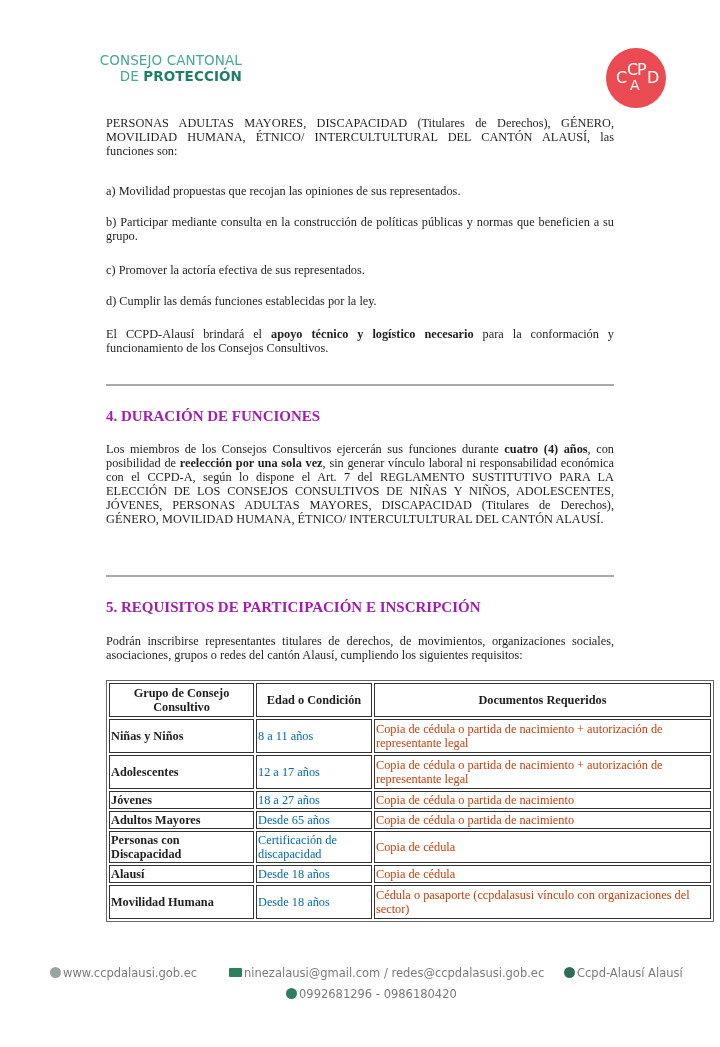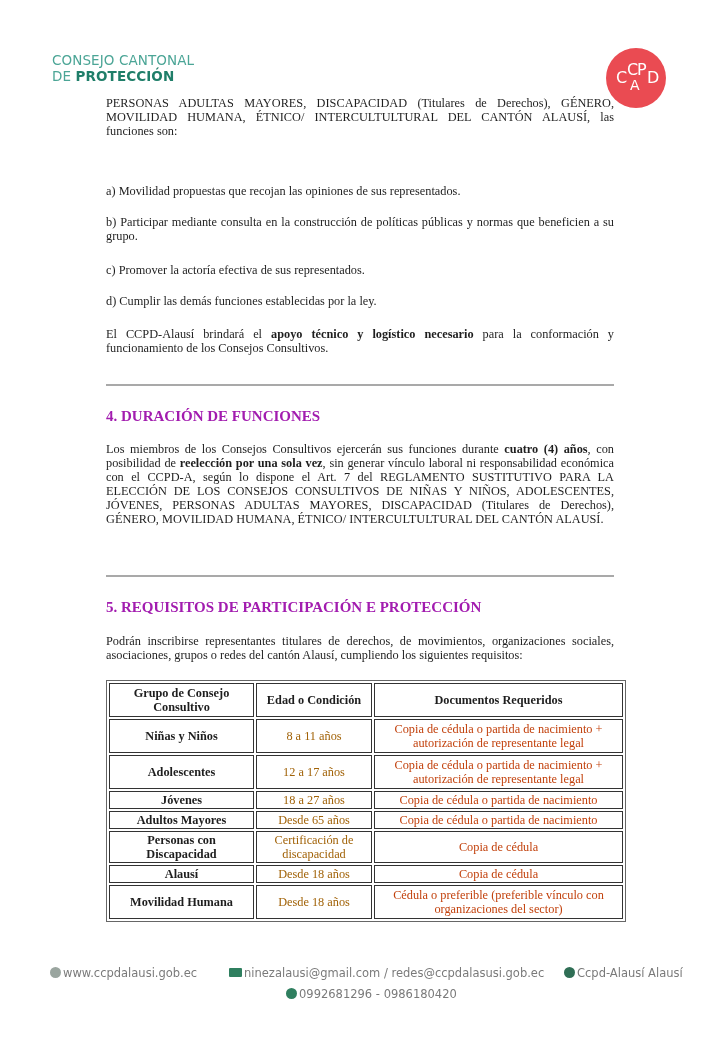--- a/index.html
+++ b/index.html
@@ -1,56 +1,56 @@
 <!DOCTYPE html>
 <html><head>
 <meta charset="utf-8">
 <style>
   html, body { margin:0; padding:0; background:#ffffff; }
   body { width:720px; height:1047px; position:relative; overflow:hidden; font-family:"Liberation Serif", serif; color:#1e1e1e; }
-  .logo-text { position:absolute; left:52px; top:52px; width:190px; text-align:left; font-family:"DejaVu Sans", sans-serif; font-size:13.5px; line-height:16px; color:#4ba596; letter-spacing:0.1px; }
+  .logo-text { position:absolute; left:52px; top:52px; width:190px; text-align:right; font-family:"DejaVu Sans", sans-serif; font-size:13.5px; line-height:16px; color:#4ba596; letter-spacing:0.1px; }
   .logo-text b { color:#1f7e69; font-weight:bold; }
   .logo-circle { position:absolute; left:606px; top:48px; width:60px; height:60px; border-radius:50%; background:#ea4b52; color:#fff; font-family:"DejaVu Sans", sans-serif; }
   .logo-circle .c1 { position:absolute; left:10px; top:20px; font-size:16px; }
   .logo-circle .c2 { position:absolute; left:21px; top:12px; font-size:16px; }
   .logo-circle .c3 { position:absolute; left:31px; top:12px; font-size:16px; }
   .logo-circle .c4 { position:absolute; left:41px; top:20px; font-size:16px; }
   .logo-circle .c5 { position:absolute; left:24px; top:29px; font-size:14px; }
 
   .content { position:absolute; left:106px; width:508px; font-size:12.3px; line-height:14px; }
   .p { margin:0; text-align:justify; }
   .rule { position:absolute; left:106px; width:508px; height:2px; background:#a9a9a9; }
   .h { position:absolute; left:106px; font-size:15px; font-weight:bold; font-family:"Liberation Serif", serif; color:#a21caf; }
 
-  table.req { position:absolute; left:106px; top:680px; width:520px; border-collapse:separate; border-spacing:2px; border:1px solid #666; font-size:12.3px; line-height:14px; }
-  table.req td, table.req th { border:1px solid #333; padding:1px 1px; vertical-align:middle;text-align:center; }
+  table.req { position:absolute; left:106px; top:680px; width:608px; border-collapse:separate; border-spacing:2px; border:1px solid #666; font-size:12.3px; line-height:14px; }
+  table.req td, table.req th { border:1px solid #333; padding:1px 1px; vertical-align:middle; }
   table.req th { font-weight:bold; text-align:center; padding:2px 2px; }
   table.req td.g { font-weight:bold; width:139px; }
-  table.req td.e { width:110px; color:#a16207; }
+  table.req td.e { width:110px; color:#0369a1; }
   table.req td.d { color:#c2410c; }
 
   .footer { position:absolute; left:0; width:720px; font-family:"DejaVu Sans", sans-serif; font-size:11.5px; color:#7a7a7a; }
   .fi { display:inline-block; width:11px; height:11px; border-radius:50%; vertical-align:-1px; margin-right:2px; }
 </style>
 </head>
 <body>
 
 <div class="logo-text">
   <div>CONSEJO CANTONAL</div>
   <div><span>DE </span><b>PROTECCIÓN</b></div>
 </div>
 <div class="logo-circle">
   <span class="c1">C</span>
   <span class="c2">C</span>
   <span class="c3">P</span>
   <span class="c4">D</span>
   <span class="c5">A</span>
 </div>
 
-<div class="content" style="top:96px;">
+<div class="content" style="top:116px;">
   <p class="p">PERSONAS ADULTAS MAYORES, DISCAPACIDAD (Titulares de Derechos), GÉNERO, MOVILIDAD HUMANA, ÉTNICO/ INTERCULTULTURAL DEL CANTÓN ALAUSÍ, las funciones son:</p>
 </div>
 
 <div class="content" style="top:184px;">
     <p class="p">a) Movilidad propuestas que recojan las opiniones de sus representados.</p>
   </div>
 <div class="content" style="top:215px;">
     <p class="p">b) Participar mediante consulta en la construcción de políticas públicas y normas que beneficien a su grupo.</p>
   </div>
 <div class="content" style="top:263px;">
@@ -69,21 +69,21 @@
 <div class="h" style="top:408px;">
   <span>4.</span> <span>DURACIÓN DE FUNCIONES</span>
 </div>
 <div class="content" style="top:442px;">
   <p class="p"><span>Los miembros de los Consejos Consultivos ejercerán sus funciones durante </span><b>cuatro (4) años</b><span>, con posibilidad de </span><b>reelección por una sola vez</b><span>, sin generar vínculo laboral ni responsabilidad económica con el CCPD-A, según lo dispone el Art. 7 del REGLAMENTO SUSTITUTIVO PARA LA ELECCIÓN DE LOS CONSEJOS CONSULTIVOS DE NIÑAS Y NIÑOS, ADOLESCENTES, JÓVENES, PERSONAS ADULTAS MAYORES, DISCAPACIDAD (Titulares de Derechos), GÉNERO, MOVILIDAD HUMANA, ÉTNICO/ INTERCULTULTURAL DEL CANTÓN ALAUSÍ.</span></p>
 </div>
 
 <div class="rule" style="top:575px;"></div>
 
 <div class="h" style="top:599px;">
-  <span>5.</span> <span>REQUISITOS DE PARTICIPACIÓN E PROTECCIÓN</span>
+  <span>5.</span> <span>REQUISITOS DE PARTICIPACIÓN E INSCRIPCIÓN</span>
 </div>
 <div class="content" style="top:634px;">
   <p class="p">Podrán inscribirse representantes titulares de derechos, de movimientos, organizaciones sociales, asociaciones, grupos o redes del cantón Alausí, cumpliendo los siguientes requisitos:</p>
 </div>
 
 <table class="req">
   <thead>
     <tr>
       <th style="width:139px;">Grupo de Consejo Consultivo</th>
       <th style="width:110px;">Edad o Condición</th>
@@ -117,21 +117,21 @@
       <td class="d">Copia de cédula</td>
     </tr>
     <tr>
       <td class="g">Alausí</td>
       <td class="e">Desde 18 años</td>
       <td class="d">Copia de cédula</td>
     </tr>
     <tr style="height:34px;">
       <td class="g">Movilidad Humana</td>
       <td class="e">Desde 18 años</td>
-      <td class="d">Cédula o preferible (preferible vínculo con organizaciones del sector)</td>
+      <td class="d">Cédula o pasaporte (ccpdalasusi vínculo con organizaciones del sector)</td>
     </tr>
   </tbody>
 </table>
 
 <div class="footer" style="top:966px;">
   <span style="position:absolute; left:50px;text-align:right;">
     <span class="fi" style="background:#9aa59f; border-radius:50%;"></span><span>www.ccpdalausi.gob.ec</span>
   </span>
   <span style="position:absolute; left:229px;">
     <span class="fi" style="background:#2f7f5f; border-radius:1px; width:13px; height:9px; vertical-align:0;"></span><span>ninezalausi@gmail.com / redes@ccpdalasusi.gob.ec</span>

